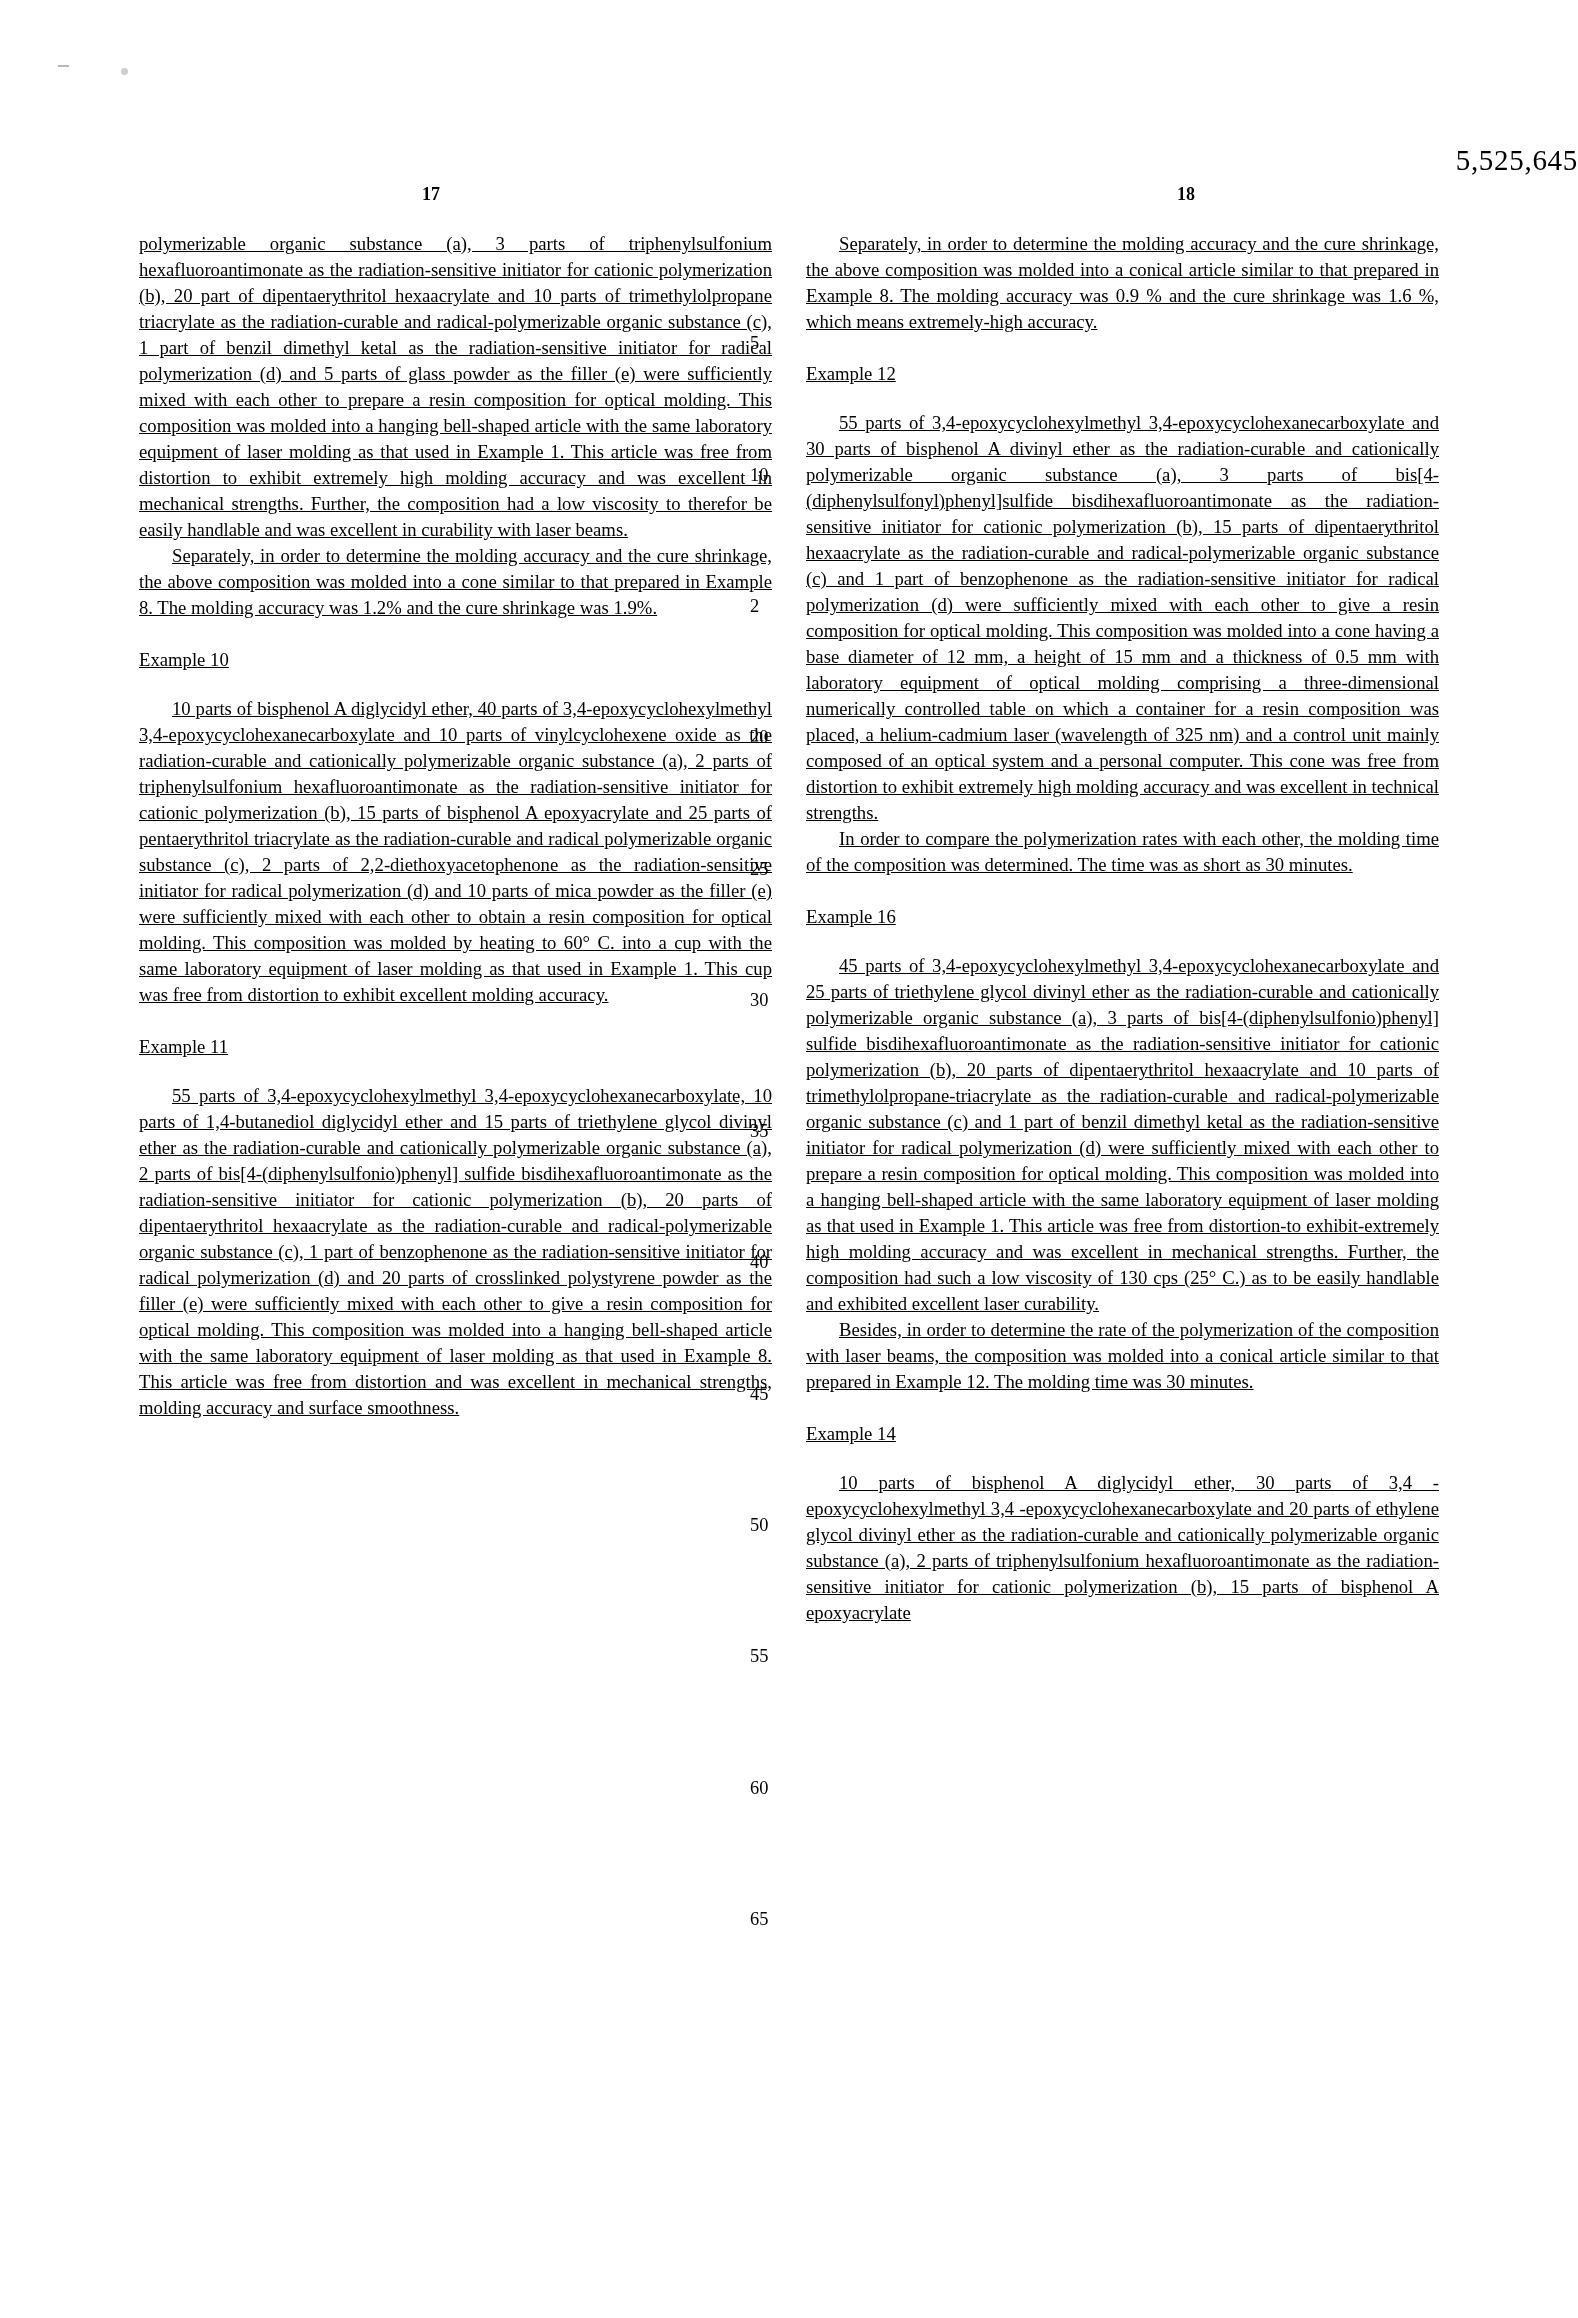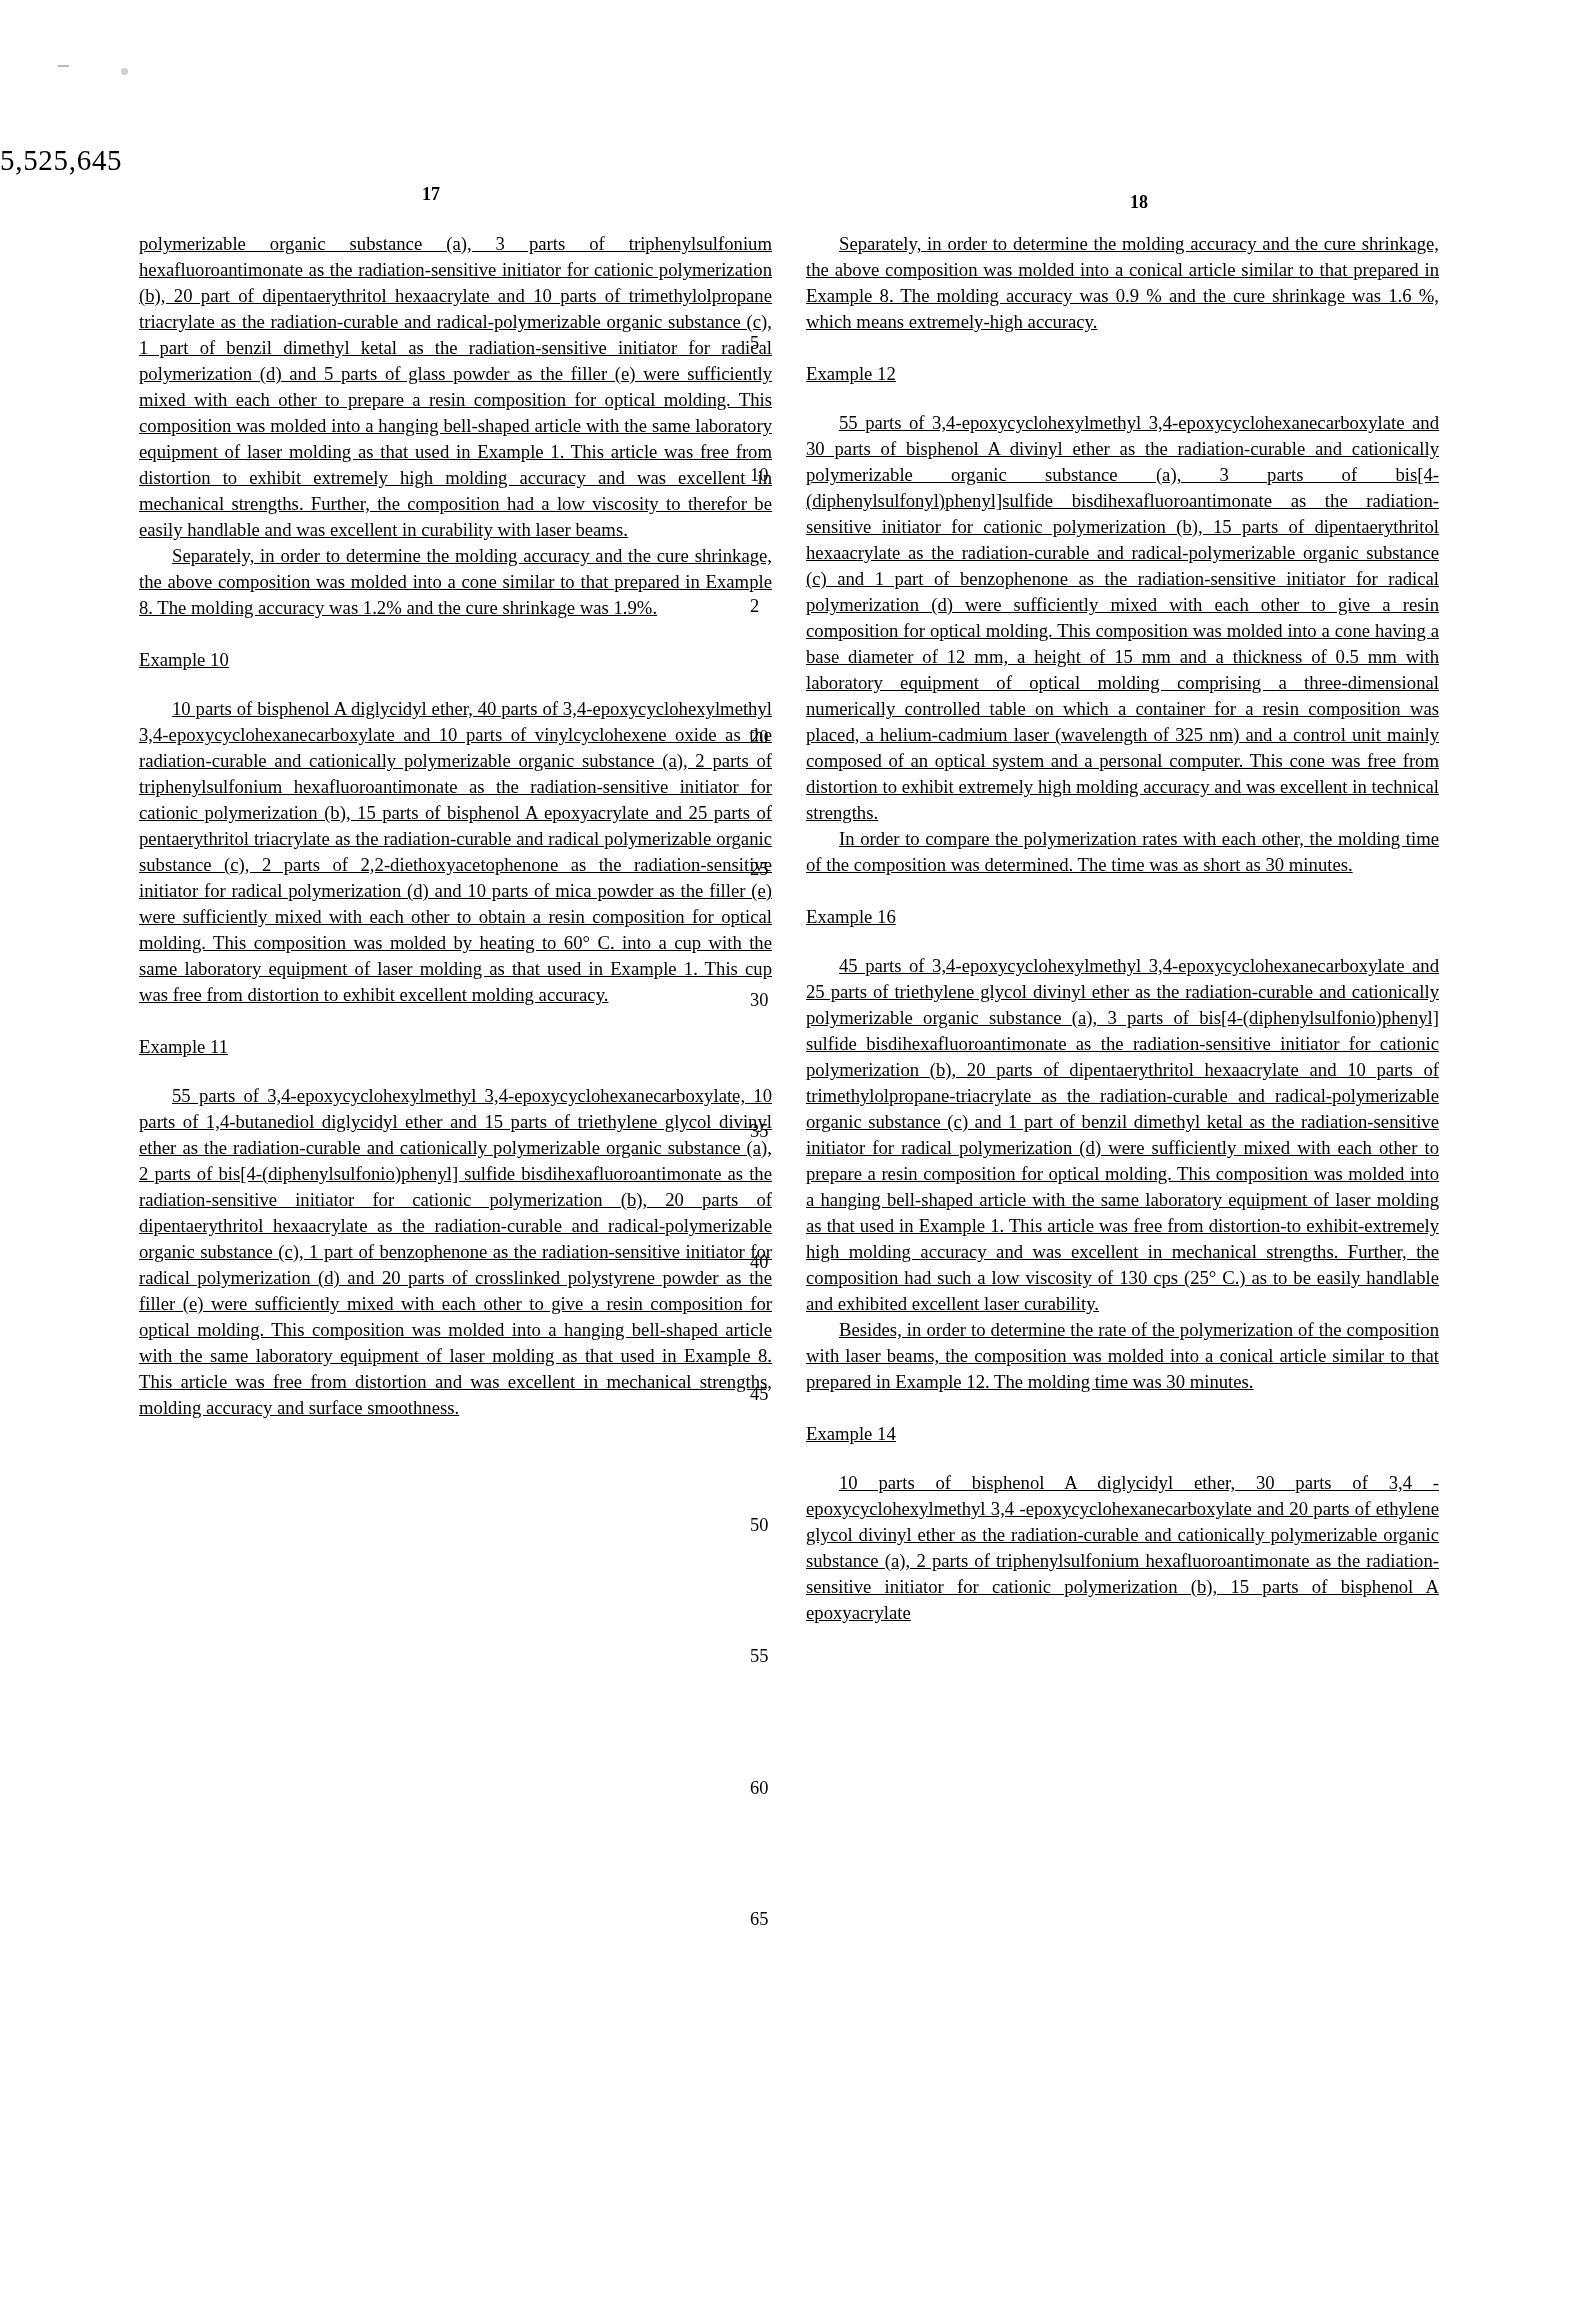--- a/index.html
+++ b/index.html
@@ -19,32 +19,32 @@
     position: absolute;
     top: 0; left: 0;
     width: 1578px;
     height: 2319px;
   }
   .patent-number {
     position: absolute;
     top: 144px;
     left: 0;
     width: 1578px;
-    text-align: left;
+    text-align: right;
     font-size: 29px;
     letter-spacing: 0.7px;
   }
   .col-head {
     position: absolute;
     top: 184px;
     font-size: 18px;
     font-weight: bold;
   }
   .col-head.left  { left: 422px; }
-  .col-head.right { left: 1130px; margin-top: 8px; }
+  .col-head.right { left: 1177px; }
 
   .column {
     position: absolute;
     top: 231px;
     width: 633px;
     font-size: 18.7px;
     line-height: 26px;
     text-align: justify;
     text-justify: inter-word;
     text-decoration: underline;

